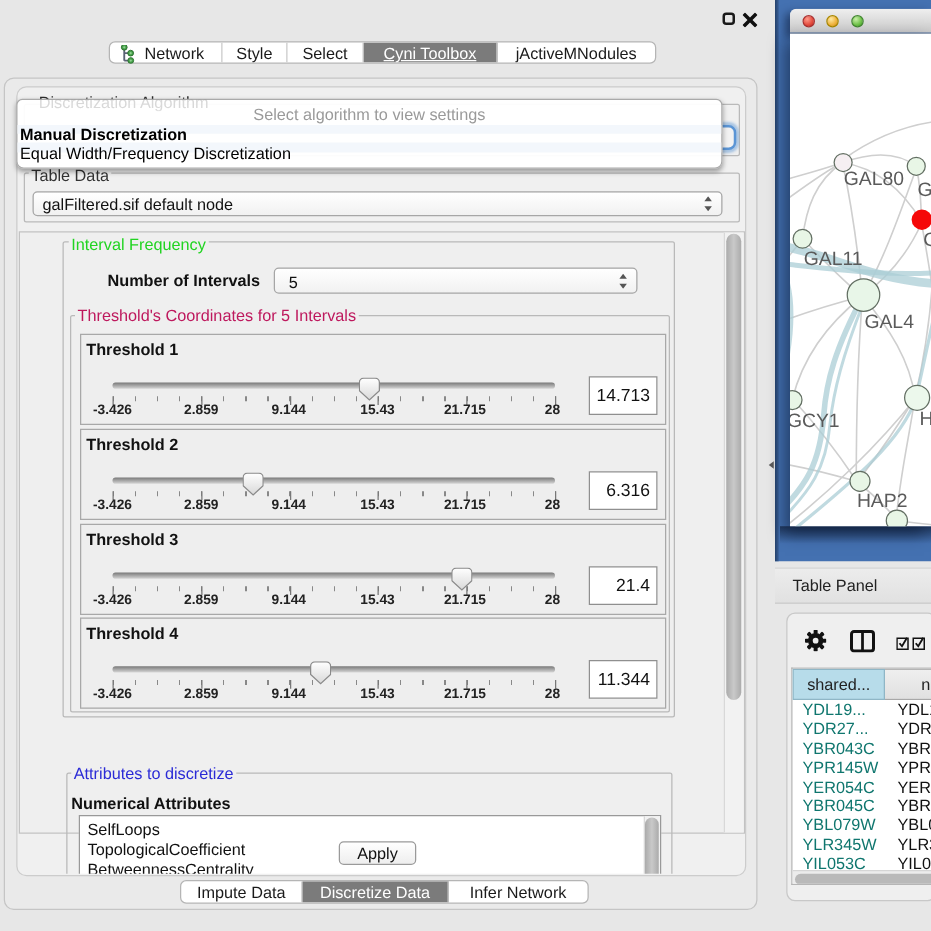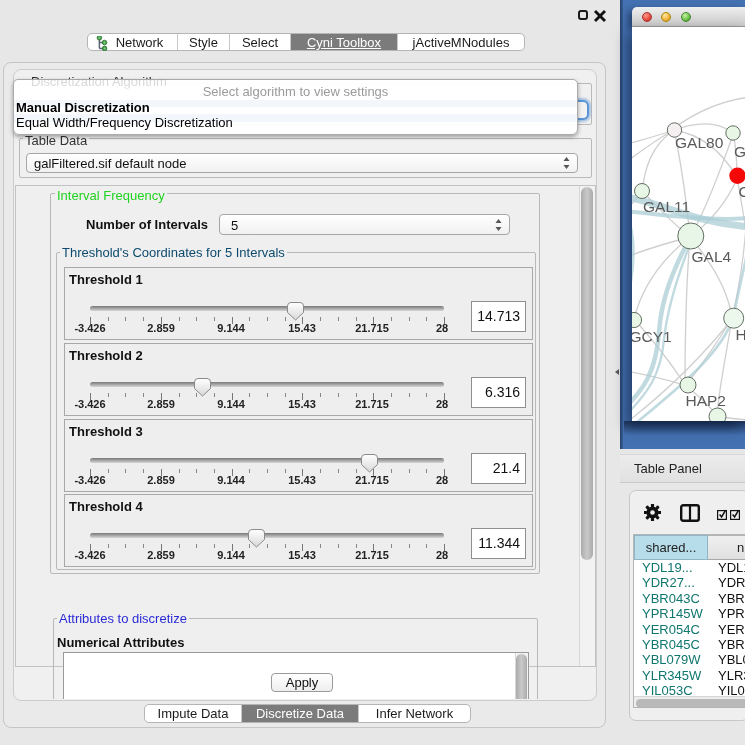--- a/index.html
+++ b/index.html
@@ -146,21 +146,21 @@
   <div class="abs" style="left:86px; top:217px; font-size:13px; font-weight:700; color:#111;">Number of Intervals</div>
   <div class="combo" style="left:219px; top:214px; width:291px; height:21px;">
     <span class="cv" style="top:3px;">5</span>
     <svg class="stepper" viewBox="0 0 7 12">
         <path d="M3.5 0 L6.5 4 L0.5 4 Z" fill="#555"></path>
         <path d="M3.5 12 L6.5 8 L0.5 8 Z" fill="#555"></path>
       </svg>
   </div>
 
   <div class="gb" style="left:56px; top:252px; width:480px; height:318px;"></div>
-  <div class="gbt" style="left:60px; top:245px; color:#0c4a6e; background:#efefef;">Threshold's Coordinates for 5 Intervals</div>
+  <div class="gbt" style="left:60px; top:245px; color:#be185d; background:#efefef;">Threshold's Coordinates for 5 Intervals</div>
 
   <div class="thp" style="top:267px;">
     <div class="lbl">Threshold 1</div>
     <div class="track"></div>
     <div class="ticks">
         <div class="tickrow"></div>
       <div class="majtick" style="left:0px;"></div>
         <div class="majtick" style="left:71px;"></div>
       <div class="majtick" style="left:142px;"></div>
         <div class="majtick" style="left:212px;"></div>
@@ -263,20 +263,21 @@
         <path d="M4 0.5 h9 a3.5 3.5 0 0 1 3.5 3.5 v6.5 L8.5 18 L0.5 10.5 V4 A3.5 3.5 0 0 1 4 0.5 Z" fill="url(#thg)" stroke="#8a8a8a"></path>
       </svg>
     <div class="vbox">11.344</div>
   </div>
 
   <div class="abs" style="left:16px; top:612px; width:562px; height:87px; overflow:hidden;">
     <div class="gb" style="left:37px; top:6px; width:485px; height:120px;"></div>
     <div class="gbt" style="left:41px; top:-1px; color:#2b2bd6; background:#efefef;">Attributes to discretize</div>
     <div class="abs" style="left:41px; top:23px; font-size:13px; font-weight:700; color:#111;">Numerical Attributes</div>
     <div class="abs" style="left:47px; top:40px; width:466px; height:60px; background:#fff; border:1px solid #999;">
+      <div style="padding:3px 0 0 6px; font-size:13px; color:#111; line-height:16.2px;">SelfLoops<br>TopologicalCoefficient<br>BetweennessCentrality</div>
       <div class="vsb-track" style="right:0; top:0; width:13px; height:58px;"></div>
       <div class="vsb-thumb" style="right:1px; top:1px; width:11px; height:57px;"></div>
     </div>
   </div>
 
   <div class="abs" style="left:271px; top:673px; width:62px; height:19px;
        background:linear-gradient(#ffffff,#eee); border:1px solid #9a9a9a;
        border-radius:4px; text-align:center; font-size:13px; line-height:18px; color:#111;">Apply</div>
 
   <div class="gb" style="left:19px; top:83px; width:573px; height:42px;"></div>

